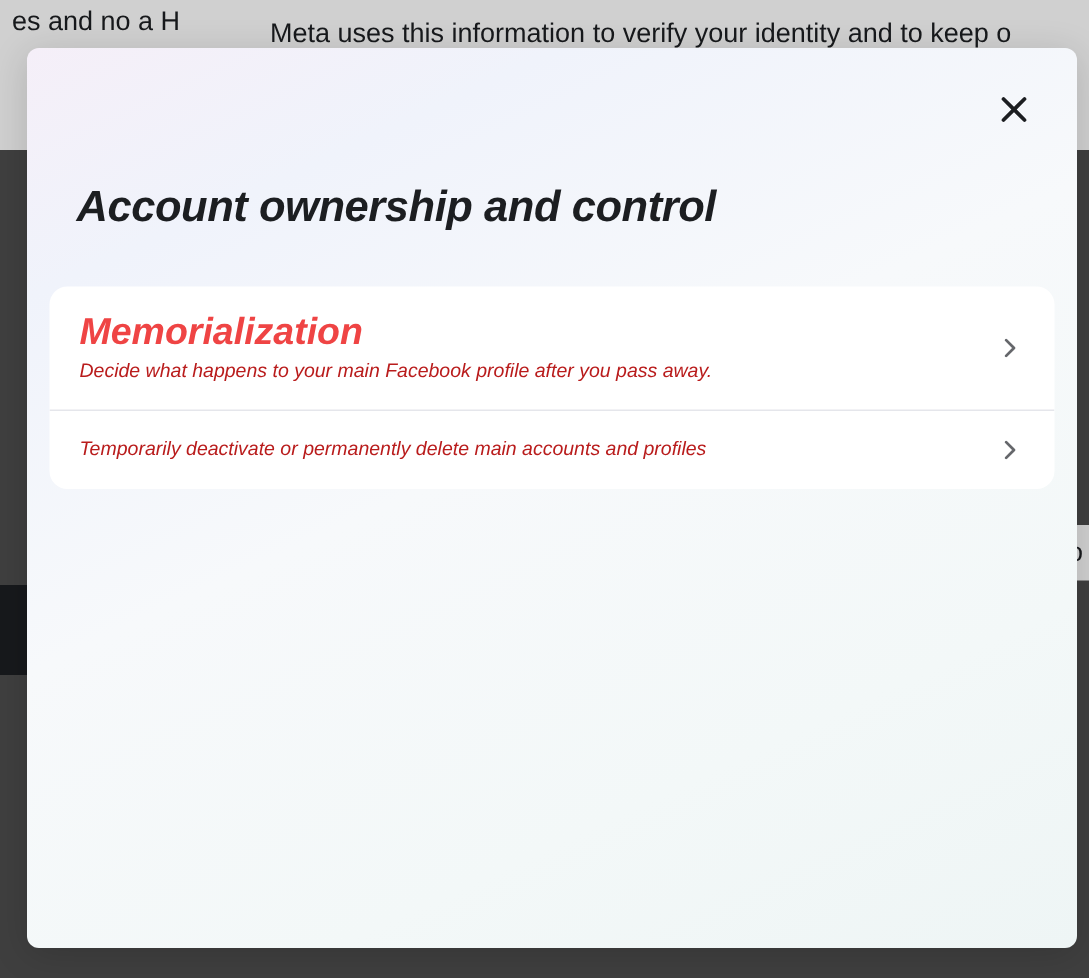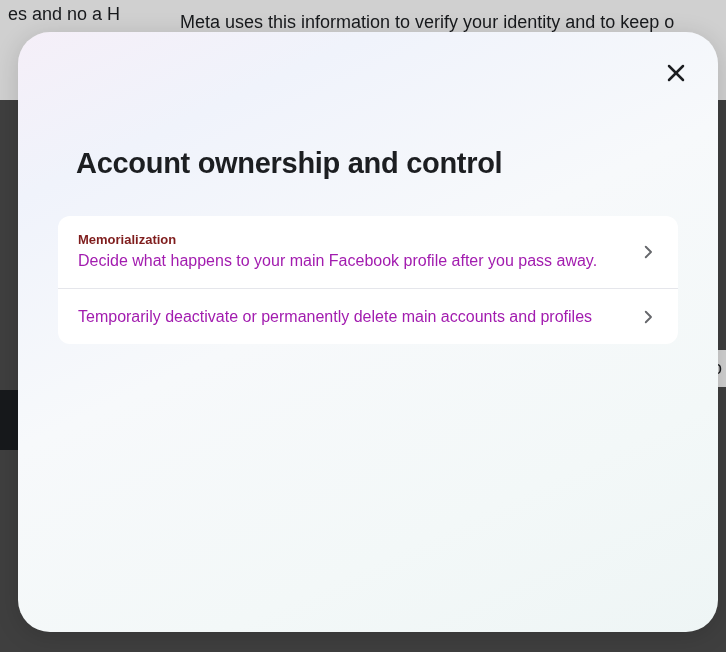--- a/index.html
+++ b/index.html
@@ -59,23 +59,24 @@
       inset: 0;
       background: rgba(0,0,0,0.15);
     }
     .modal {
       position: absolute;
       top: 32px;
       left: 18px;
       right: 8px;
       bottom: 20px;
       background: linear-gradient(155deg, #f5eff8 0%, #f0f3fb 18%, #f7f9fb 45%, #f3f8f8 75%, #eef5f5 100%);
-      border-radius: 32px;
-      padding: 40px;
+      border-radius: 8px;
+      padding: 15px;
       box-shadow: 0 4px 24px rgba(0,0,0,0.15);
+      font-style: italic;
     }
     .close-button {
       position: absolute;
       top: 22px;
       right: 22px;
       width: 40px;
       height: 40px;
       display: flex;
       align-items: center;
       justify-content: center;
@@ -110,28 +111,28 @@
       border-bottom: 1px solid #e5e6eb;
     }
     .option-item:last-child {
       border-bottom: none;
     }
     .option-content {
       flex: 1;
       padding-right: 16px;
     }
     .option-title {
-      font-size: 13px;
+      font-size: 25px;
       font-weight: 600;
-      color: #7f1d1d;
+      color: #ef4444;
       margin-bottom: 2px;
     }
     .option-description {
-      font-size: 16px;
-      color: #a21caf;
+      font-size: 13px;
+      color: #b91c1c;
       line-height: 1.45;
     }
     .option-chevron {
       flex-shrink: 0;
       width: 20px;
       height: 20px;
       display: flex;
       align-items: center;
       justify-content: center;
     }

